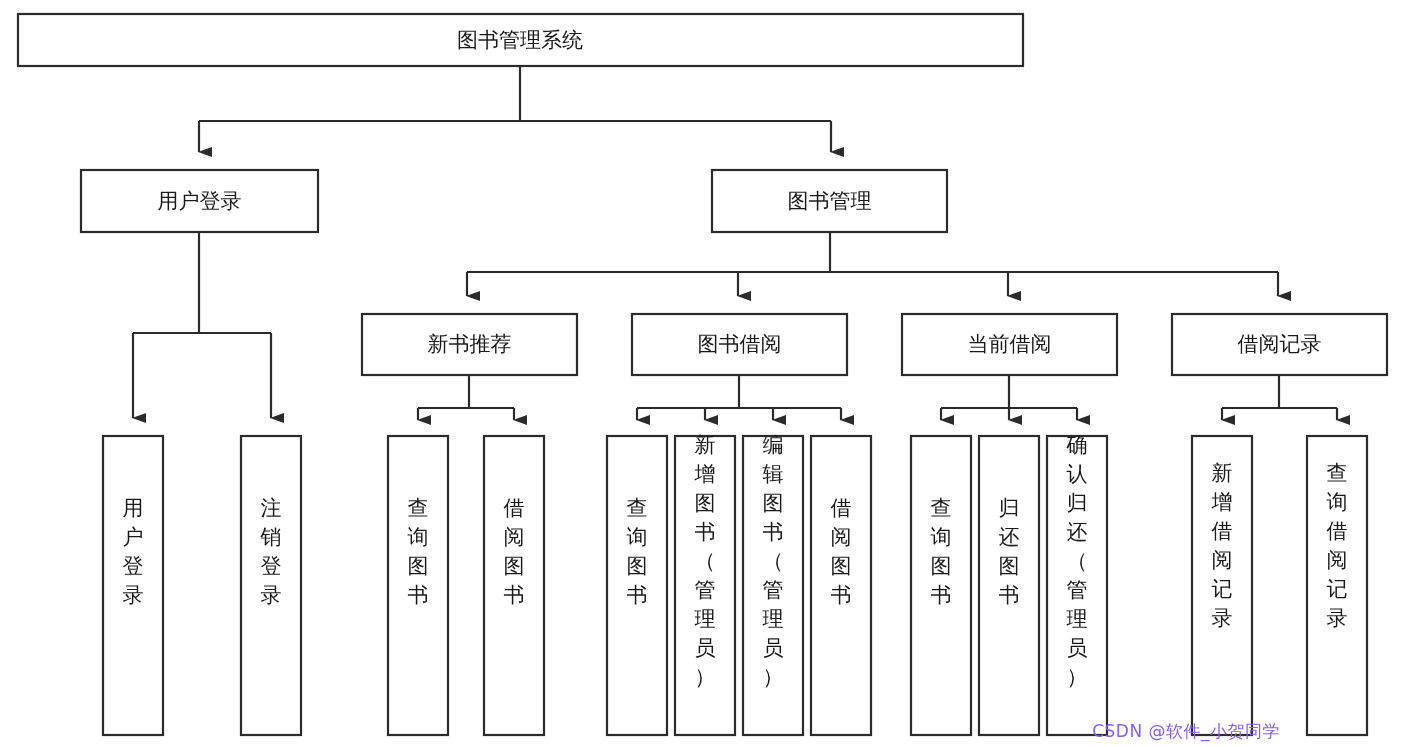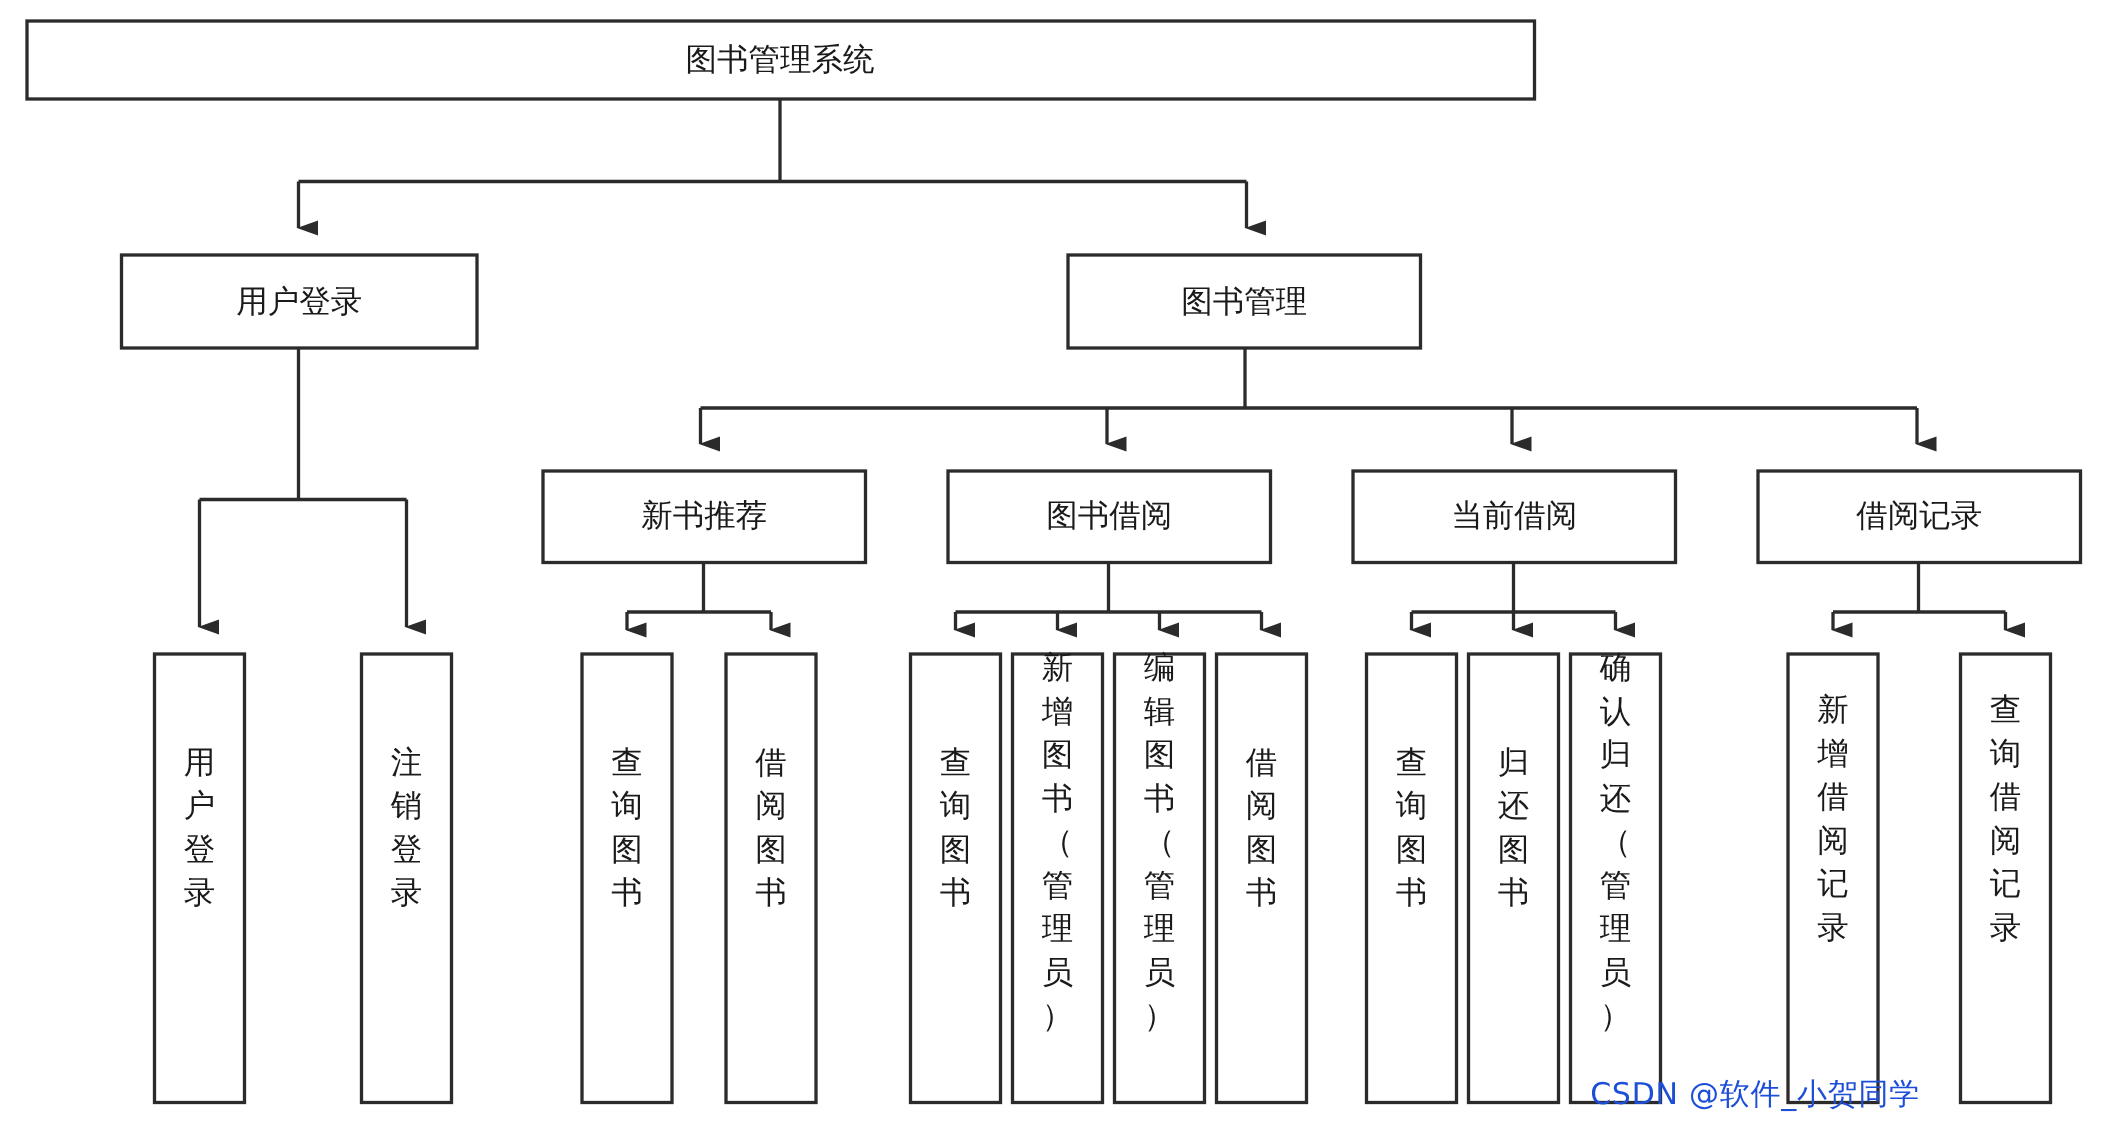--- a/index.html
+++ b/index.html
@@ -55,22 +55,22 @@
   }
   .arrow-head {
     fill: #2b2b2b;
     stroke: none;
   }
   .watermark {
     position: absolute;
     right: 8px;
     bottom: 4px;
     font-family: "DejaVu Sans", "Liberation Sans", sans-serif;
-    font-size: 20px;
-    color: #1d4ed8;
+    font-size: 17px;
+    color: #8b5cf6;
     letter-spacing: 0.5px;
     white-space: nowrap;
     user-select: none;
   }
 </style>
 </head>
 <body>
 
 <div id="diagram-root">
 

